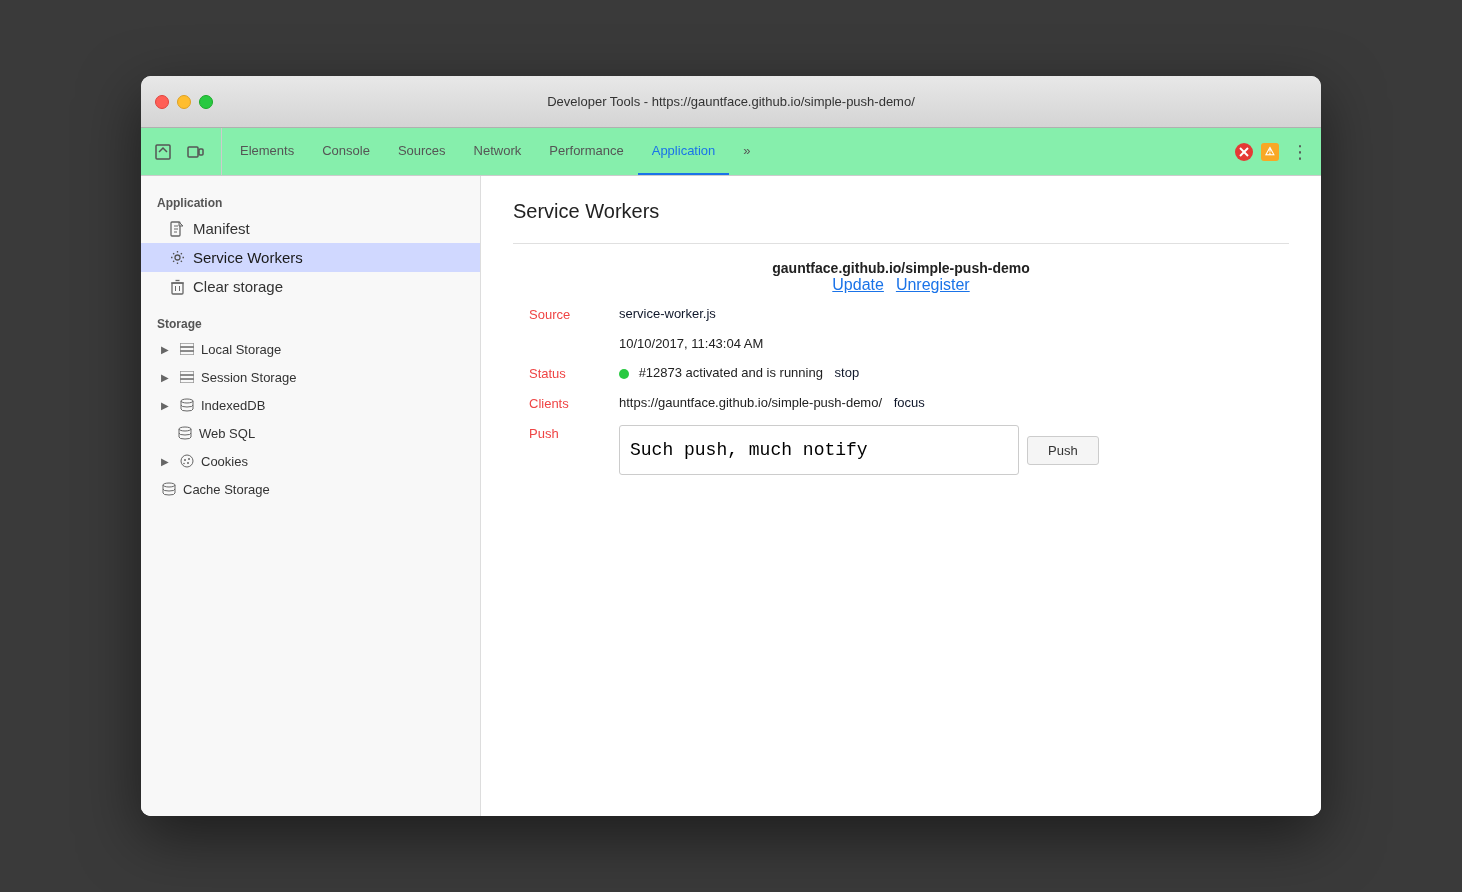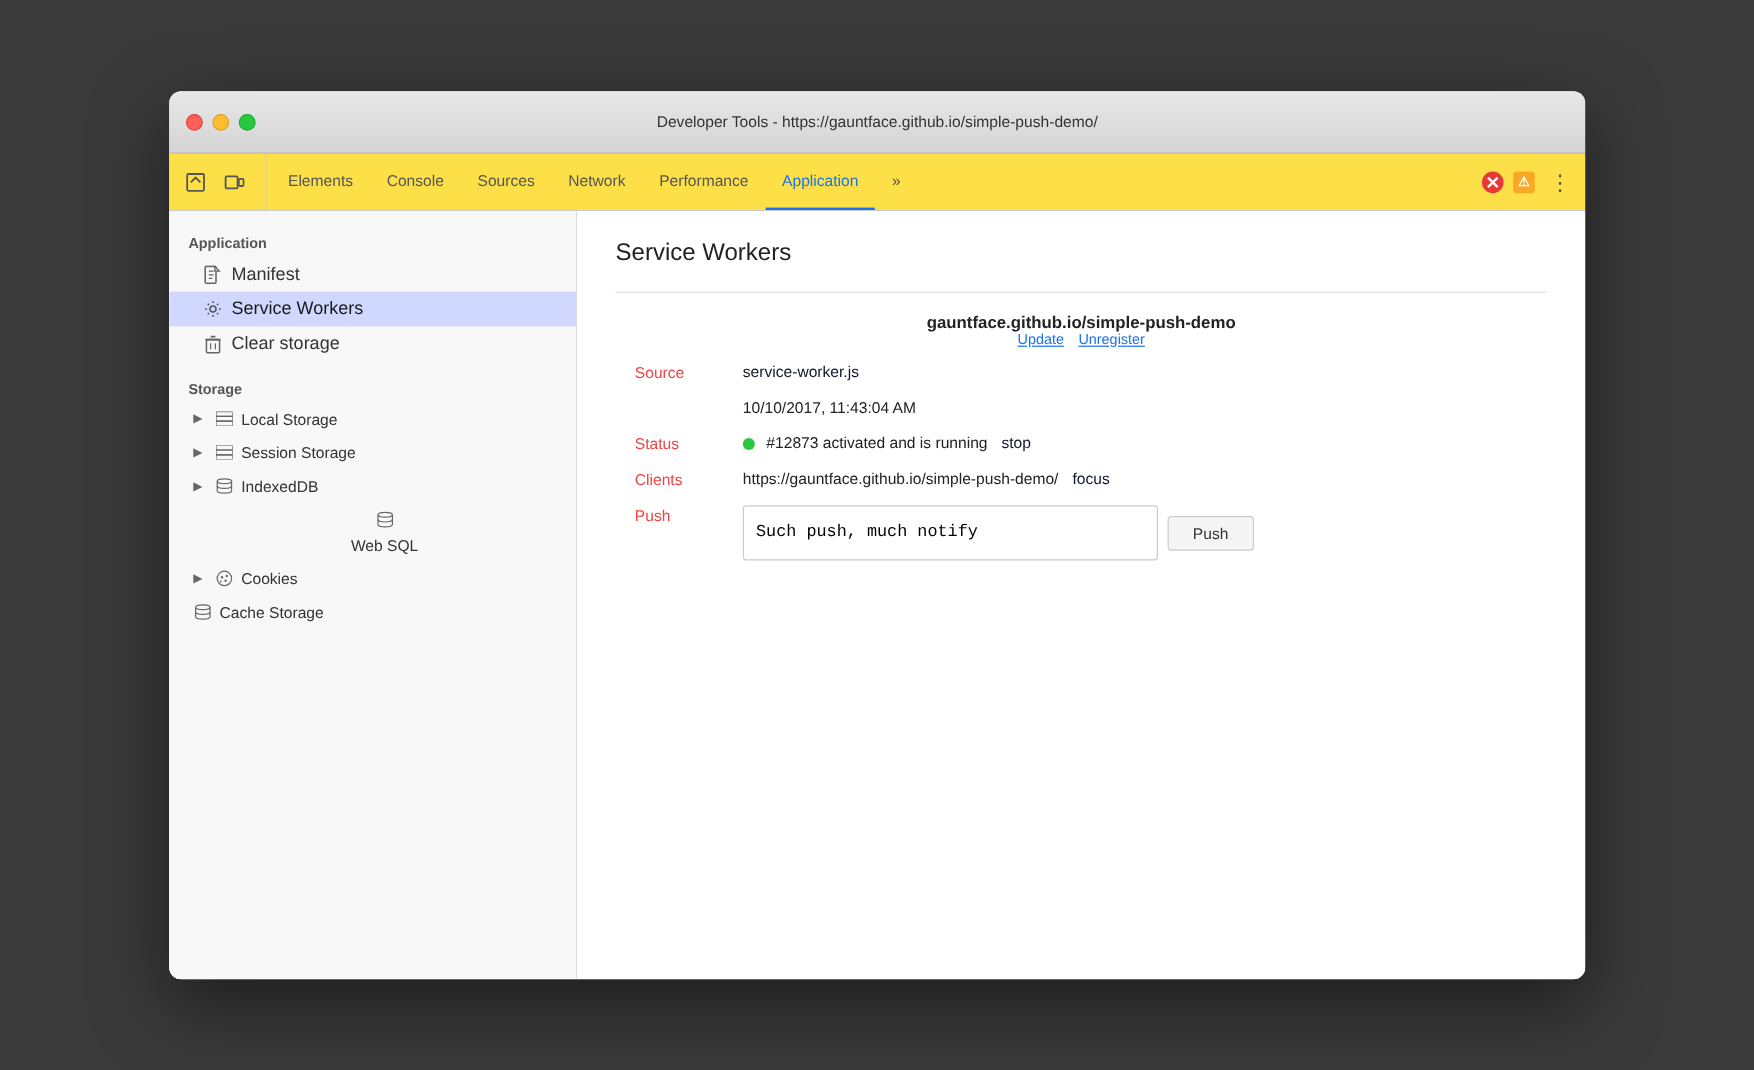--- a/index.html
+++ b/index.html
@@ -44,21 +44,21 @@
     .window-title {
       position: absolute;
       left: 50%;
       transform: translateX(-50%);
       font-size: 13px;
       color: #333;
       font-weight: 400;
     }
     
     .toolbar {
-      background: #fde047;
+      background: #86efac;
       border-bottom: 1px solid #ccc;
       display: flex;
       align-items: stretch;
       height: 48px;
       padding: 0 8px;
     }
     .toolbar-icons {
       display: flex;
       align-items: center;
       gap: 4px;
@@ -239,21 +239,21 @@
     .sw-origin {
       font-size: 14px;
       font-weight: 600;
       color: #222;
     }
     .sw-actions {
       display: flex;
       gap: 12px;
     }
     .sw-action-link {
-      font-size: 12px;
+      font-size: 16px;
       color: #1a73e8;
       text-decoration: underline;
       cursor: pointer;
     }
     .sw-detail-table {
       display: grid;
       grid-template-columns: 90px 1fr;
       row-gap: 14px;
       margin-left: 16px;
     }
@@ -294,25 +294,25 @@
       cursor: pointer;
       margin-left: 8px;
     }
     .push-row {
       display: flex;
       align-items: center;
       gap: 8px;
     }
     .push-input {
       font-family: "Courier New", monospace;
-      font-size: 14px;
+      font-size: 18px;
       padding: 14px 10px;
       border: 1px solid #ccc;
       border-radius: 3px;
-      width: 346px;
+      width: 400px;
       outline: none;
     }
     .push-button {
       padding: 6px 20px;
       background: #f5f5f5;
       border: 1px solid #ccc;
       border-radius: 3px;
       font-size: 13px;
       cursor: pointer;
       color: #333;
@@ -436,21 +436,21 @@
         <span class="arrow">▶</span>
         <div class="sidebar-item-icon">
           <svg width="14" height="14" viewBox="0 0 14 14" fill="none">
             <ellipse cx="7" cy="3" rx="6" ry="2" stroke="#666" stroke-width="1" fill="none"></ellipse>
             <path d="M1 3 L1 11 Q1 13 7 13 Q13 13 13 11 L13 3" stroke="#666" stroke-width="1" fill="none"></path>
             <path d="M1 7 Q1 9 7 9 Q13 9 13 7" stroke="#666" stroke-width="1" fill="none"></path>
           </svg>
         </div>
         <span>IndexedDB</span>
       </div>
-      <div class="sidebar-group-item" style="padding-left:36px;flex-direction:column;">
+      <div class="sidebar-group-item" style="padding-left:36px;">
         <div class="sidebar-item-icon">
           <svg width="14" height="14" viewBox="0 0 14 14" fill="none">
             <ellipse cx="7" cy="3" rx="6" ry="2" stroke="#666" stroke-width="1" fill="none"></ellipse>
             <path d="M1 3 L1 11 Q1 13 7 13 Q13 13 13 11 L13 3" stroke="#666" stroke-width="1" fill="none"></path>
             <path d="M1 7 Q1 9 7 9 Q13 9 13 7" stroke="#666" stroke-width="1" fill="none"></path>
           </svg>
         </div>
         <span>Web SQL</span>
       </div>
       <div class="sidebar-group-item">

